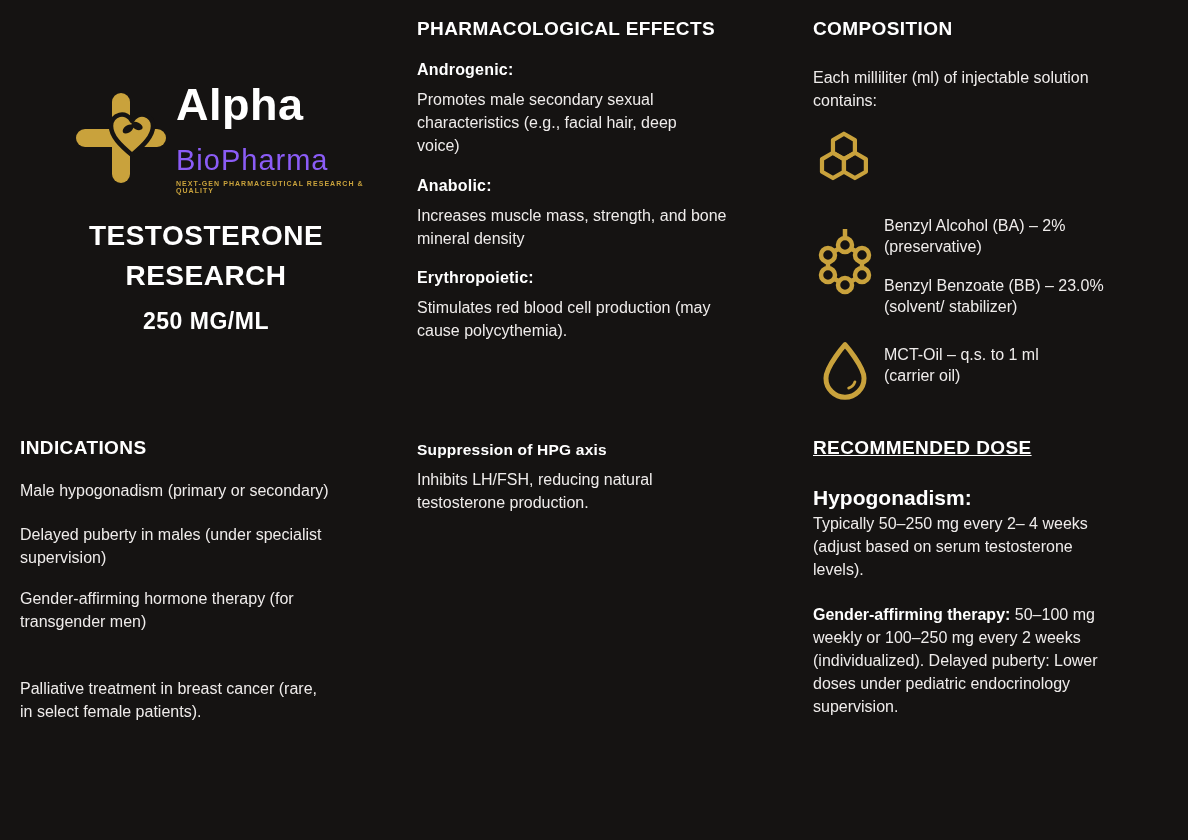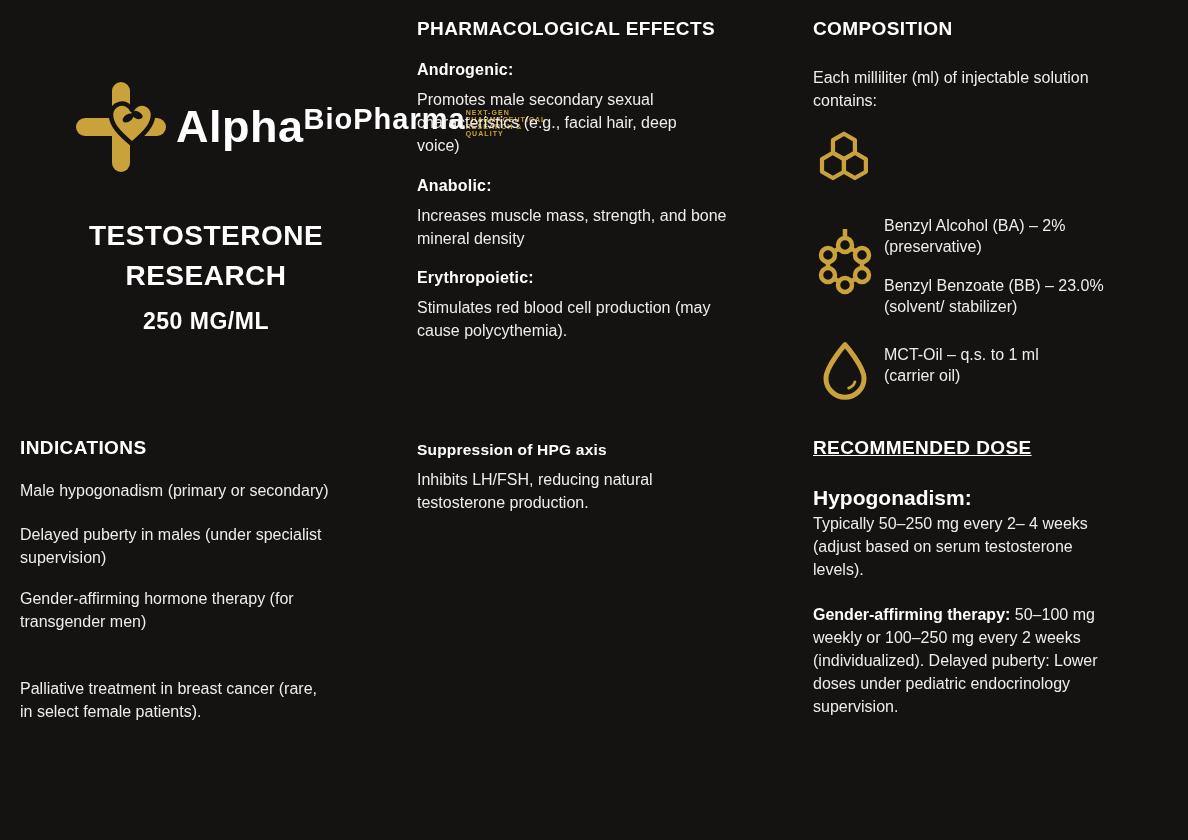--- a/index.html
+++ b/index.html
@@ -35,23 +35,23 @@
   .body {
     font-size: 16px;
     line-height: 23px;
     color: #efeceb;
     font-weight: 400;
   }
   .pre { white-space: pre-line; }
 
   
   .logo-row { display: flex; align-items: center; gap: 10px; }
-  .logo-text { display: flex; flex-direction: row; }
+  .logo-text { display: flex; flex-direction: column; }
   .brand-top { font-size: 45px; font-weight: 800; color: #ffffff; line-height: 46px; letter-spacing: 0.5px; }
-  .brand-bottom { font-size: 29px; font-weight: 700; color: #ffffff; line-height: 30px; letter-spacing: 1px; }
+  .brand-bottom { font-size: 29px; font-weight: 400; color: #8b5cf6; line-height: 30px; letter-spacing: 1px; margin-top: 17px; }
   .brand-tagline { font-size: 7px; font-weight: 700; color: #c9a23c; letter-spacing: 1.05px; margin-top: 5px; }
 
   .product-title {
     text-align: center;
     font-size: 28px;
     font-weight: 800;
     line-height: 40px;
     color: #ffffff;
     letter-spacing: 0.5px;
     white-space: pre-line;

